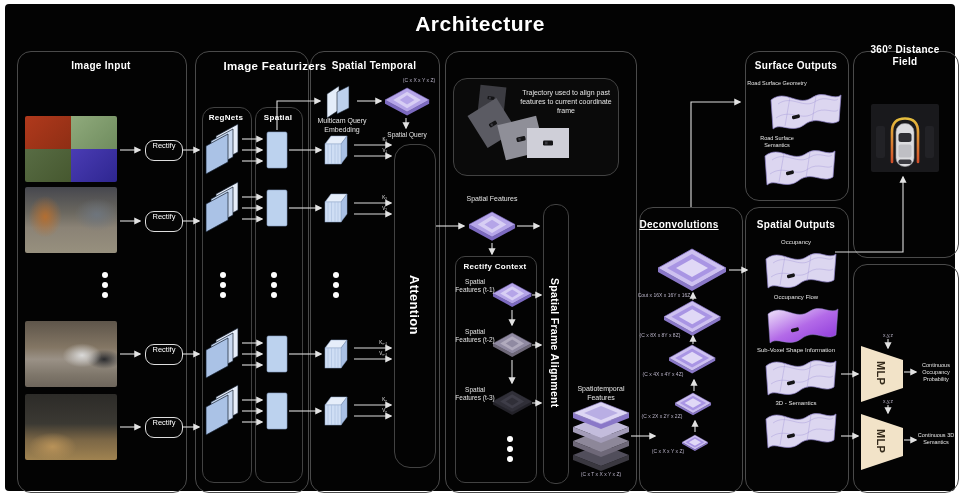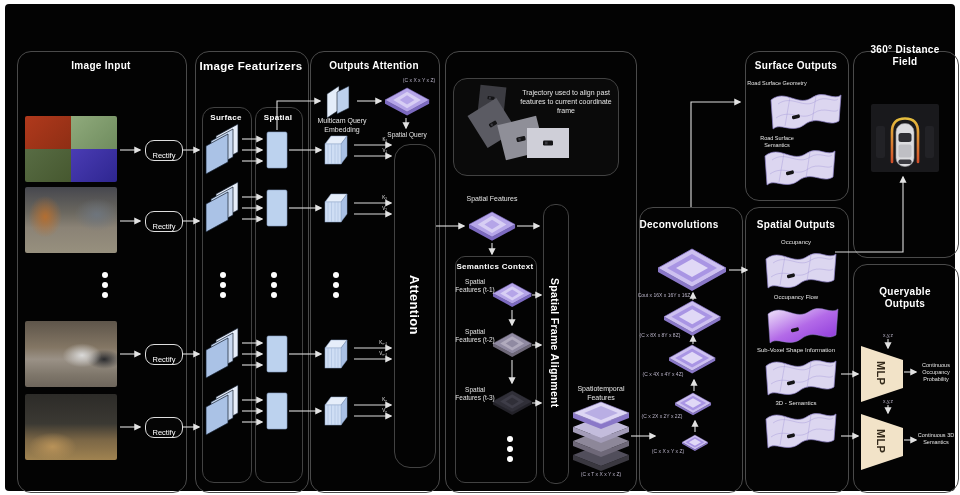--- a/index.html
+++ b/index.html
@@ -6,33 +6,34 @@
   #stage{position:relative;width:960px;height:495px;background:#fff;font-family:"Liberation Sans",sans-serif;overflow:hidden;}
   #canvas{position:absolute;left:5px;top:4px;width:950px;height:487px;background:#030303;border-radius:4px;}
   .panel{position:absolute;border:1px solid #4a4a4a;border-radius:14px;}
   .ibox{position:absolute;border:1px solid #424242;border-radius:12px;}
   .t{position:absolute;color:#fff;font-weight:bold;text-align:center;letter-spacing:.3px;line-height:1.15;}
   .t13{font-size:10px;}
   .s{position:absolute;color:#e4e4e4;text-align:center;line-height:1.3;}.f7{font-size:7px;}.f65{font-size:6.5px;}.f6{font-size:6px;}
   .f55{font-size:5.5px;}.f5{font-size:5px;}.f45{font-size:4.5px;}
   .dim{color:#bab4c8;}
   .vert{writing-mode:vertical-rl;display:flex;align-items:center;justify-content:center;text-align:center;}
-  .btn{position:absolute;border:1.5px solid #dedede;border-radius:9px;color:#fff;display:flex;align-items:flex-end;justify-content:center;font-size:7.5px;background:#050505;}
+  .btn{position:absolute;border:1.5px solid #dedede;border-radius:9px;color:#fff;display:flex;align-items:flex-start;justify-content:center;font-size:7.5px;background:#050505;}
   .img{position:absolute;left:20px;width:92px;height:66px;border-radius:2px;overflow:hidden;}
   .quad{position:absolute;width:50%;height:50%;}
   .dotcol{position:absolute;display:flex;flex-direction:column;gap:4px;}
   .dot{width:6px;height:6px;border-radius:50%;background:#fff;}
   .lay{position:absolute;left:0;top:0;}
 </style>
 </head>
 <body>
 
 <div id="stage">
 <div id="canvas">
 
+  <div class="t" style="left:0;top:8px;width:950px;font-size:21px;letter-spacing:.5px;">Architecture</div>
 
   <div class="panel" style="left:12px;top:47px;width:168px;height:440px;"></div>
   <div class="panel" style="left:190px;top:47px;width:112px;height:440px;"></div>
   <div class="panel" style="left:305px;top:47px;width:128px;height:440px;"></div>
   <div class="panel" style="left:440px;top:47px;width:190px;height:440px;"></div>
   <div class="panel" style="left:634px;top:203px;width:102px;height:284px;"></div>
   <div class="panel" style="left:740px;top:47px;width:102px;height:148px;"></div>
   <div class="panel" style="left:740px;top:203px;width:102px;height:284px;"></div>
   <div class="panel" style="left:848px;top:47px;width:104px;height:205px;"></div>
   <div class="panel" style="left:848px;top:260px;width:104px;height:227px;"></div>
@@ -319,68 +320,67 @@
       <line x1="836" y1="370" x2="853" y2="370" marker-end="url(#ar)"></line>
       <line x1="836" y1="432" x2="853" y2="432" marker-end="url(#ar)"></line>
       <line x1="899" y1="368" x2="911" y2="368" marker-end="url(#ar)"></line>
       <line x1="899" y1="436" x2="911" y2="436" marker-end="url(#ar)"></line>
       <line x1="883" y1="335" x2="883" y2="344" marker-end="url(#ar)"></line>
       <line x1="883" y1="401" x2="883" y2="409" marker-end="url(#ar)"></line>
     </g>
   </svg>
 
   <div class="t t13" style="left:12px;top:56px;width:168px;">Image Input</div>
-  <div class="t t13" style="left:190px;top:56px;width:112px;white-space:nowrap;font-size:11.5px;">Image Featurizers</div>
-  <div class="t" style="left:197px;top:109px;width:48px;font-size:8px;">Surface</div>
+  <div class="t t13" style="left:190px;top:56px;width:112px;white-space:nowrap;font-size:11.5px;padding-left:24px;">Image Featurizers</div>
+  <div class="t" style="left:197px;top:109px;width:48px;font-size:8px;">RegNets</div>
   <div class="t" style="left:250px;top:109px;width:46px;font-size:8px;">Spatial</div>
-  <div class="t t13" style="left:305px;top:56px;width:128px;">Outputs Attention</div>
+  <div class="t t13" style="left:305px;top:56px;width:128px;">Spatial Temporal</div>
 
   <div class="s f7" style="left:304px;top:112px;width:66px;">Multicam Query Embedding</div>
   <div class="s f5 dim" style="left:390px;top:73px;width:48px;">(C x X x Y x Z)</div>
   <div class="s f65" style="left:380px;top:127px;width:44px;">Spatial Query</div>
   <div class="t vert" style="left:389px;top:140px;width:40px;height:322px;font-size:13px;">Attention</div>
 
   <div class="s f45" style="left:358px;top:133px;width:24px;text-align:right;">K₁</div>
   <div class="s f45" style="left:358px;top:144px;width:24px;text-align:right;">V₁</div>
   <div class="s f45" style="left:358px;top:191px;width:24px;text-align:right;">K₂</div>
   <div class="s f45" style="left:358px;top:202px;width:24px;text-align:right;">V₂</div>
   <div class="s f45" style="left:356px;top:336px;width:26px;text-align:right;">Kₙ₋₁</div>
   <div class="s f45" style="left:356px;top:347px;width:26px;text-align:right;">Vₙ₋₁</div>
   <div class="s f45" style="left:358px;top:393px;width:24px;text-align:right;">Kₙ</div>
   <div class="s f45" style="left:358px;top:404px;width:24px;text-align:right;">Vₙ</div>
 
   <div class="s f7" style="left:514px;top:84px;width:94px;">Trajectory used to align past features to current coordinate frame</div>
   <div class="s f7" style="left:460px;top:190px;width:54px;">Spatial Features</div>
-  <div class="t" style="left:450px;top:258px;width:80px;font-size:8px;">Semantics Context</div>
+  <div class="t" style="left:450px;top:258px;width:80px;font-size:8px;">Rectify Context</div>
   <div class="s f65" style="left:450px;top:274px;width:40px;">Spatial Features (t-1)</div>
   <div class="s f65" style="left:450px;top:324px;width:40px;">Spatial Features (t-2)</div>
   <div class="s f65" style="left:450px;top:382px;width:40px;">Spatial Features (t-3)</div>
   <div class="t vert" style="left:538px;top:200px;width:24px;height:278px;font-size:10.5px;">Spatial Frame Alignment</div>
   <div class="s f7" style="left:560px;top:380px;width:72px;">Spatiotemporal Features</div>
   <div class="s f5 dim" style="left:560px;top:467px;width:72px;">(C x T x X x Y x Z)</div>
 
-  <div class="t t13" style="left:634px;top:215px;width:80px;">Deconvolutions</div>
+  <div class="t t13" style="left:634px;top:215px;width:80px;text-decoration:underline;">Deconvolutions</div>
   <div class="s f5 dim" style="left:636px;top:444px;width:54px;">(C x X x Y x Z)</div>
   <div class="s f5 dim" style="left:628px;top:409px;width:58px;">(C x 2X x 2Y x 2Z)</div>
   <div class="s f5 dim" style="left:630px;top:367px;width:56px;">(C x 4X x 4Y x 4Z)</div>
   <div class="s f5 dim" style="left:626px;top:328px;width:58px;">(C x 8X x 8Y x 8Z)</div>
   <div class="s f5 dim" style="left:626px;top:288px;width:66px;">Cout x 16X x 16Y x 16Z</div>
 
   <div class="t t13" style="left:740px;top:56px;width:102px;">Surface Outputs</div>
   <div class="s f55" style="left:742px;top:76px;width:60px;">Road Surface Geometry</div>
   <div class="s f55" style="left:742px;top:131px;width:60px;">Road Surface Semantics</div>
 
   <div class="t t13" style="left:740px;top:215px;width:102px;">Spatial Outputs</div>
   <div class="s f6" style="left:740px;top:235px;width:102px;">Occupancy</div>
   <div class="s f6" style="left:740px;top:290px;width:102px;">Occupancy Flow</div>
   <div class="s f6" style="left:740px;top:343px;width:102px;">Sub-Voxel Shape Information</div>
   <div class="s f6" style="left:740px;top:396px;width:102px;">3D - Semantics</div>
 
   <div class="t t13" style="left:860px;top:40px;width:80px;">360° Distance Field</div>
-  <div class="t t13" style="left:858px;top:282px;width:84px;">Queryable Outputs</div>
 
   <div class="s f5 dim" style="left:868px;top:328px;width:30px;">x,y,z</div>
   <div class="s f5 dim" style="left:868px;top:394px;width:30px;">x,y,z</div>
   <div class="t vert" style="left:856px;top:344px;width:40px;height:50px;font-size:11px;color:#33291a;">MLP</div>
   <div class="t vert" style="left:856px;top:412px;width:40px;height:50px;font-size:11px;color:#33291a;">MLP</div>
   <div class="s f55" style="left:912px;top:358px;width:38px;">Continuous Occupancy Probability</div>
   <div class="s f55" style="left:912px;top:428px;width:38px;">Continuous 3D Semantics</div>
 
 </div>
 </div>

